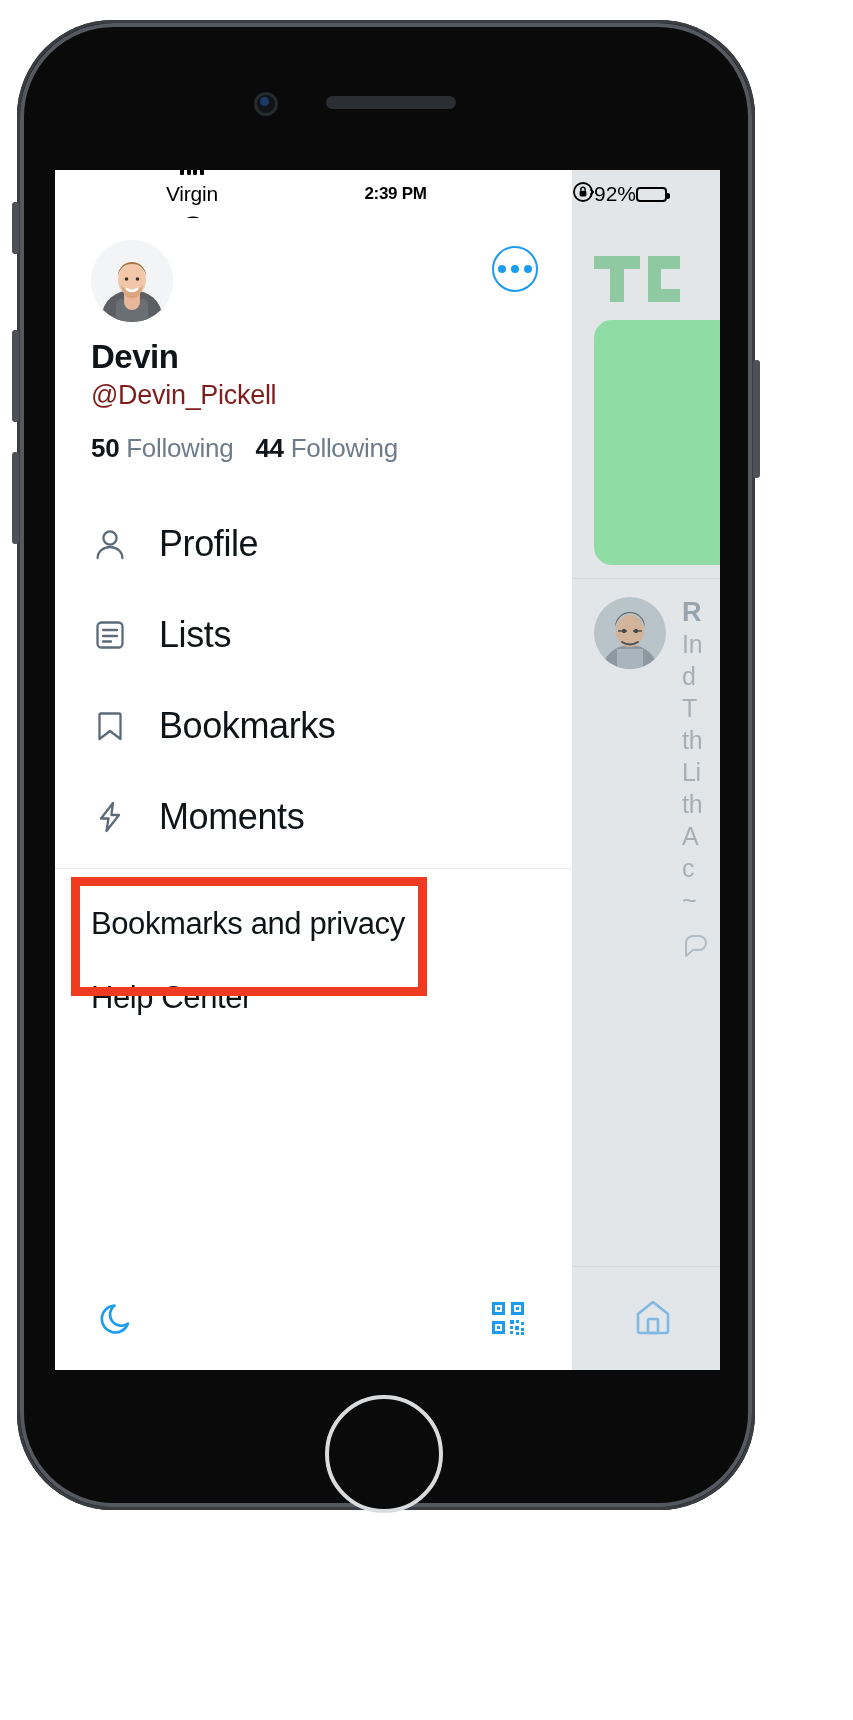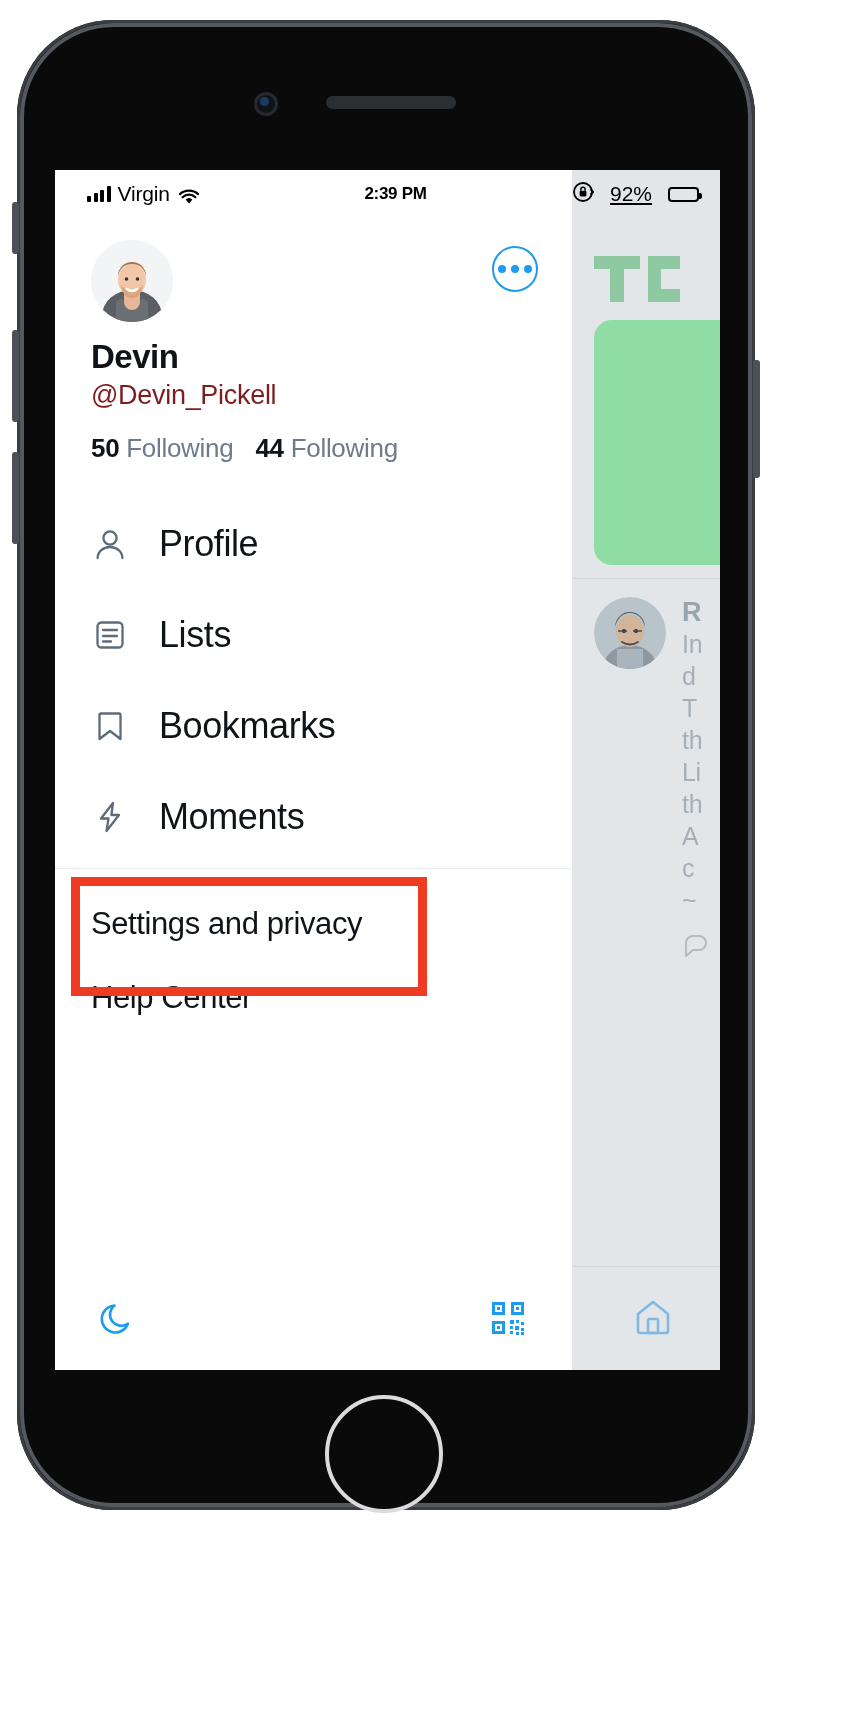--- a/index.html
+++ b/index.html
@@ -73,41 +73,40 @@
 
   
   #status-bar {
     position: relative;
     height: 48px;
     display: flex; align-items: center;
     font-size: 21px; font-weight: bold; color: #000;
   }
   #status-left {
     display: flex; align-items: center; gap: 7px;
-    padding-left: 32px; width: 250px;
+    padding-left: 24px; width: 250px; flex-direction: column;
   }
   #signal-bars { display: flex; align-items: flex-end; gap: 2.5px; height: 16px; }
   #signal-bars i { width: 4px; background: #000; border-radius: 1px; display: block; }
   #signal-bars i:nth-child(1){ height: 6px; }
   #signal-bars i:nth-child(2){ height: 9px; }
   #signal-bars i:nth-child(3){ height: 12px; }
   #signal-bars i:nth-child(4){ height: 16px; }
   #carrier-label { font-size: 21px; font-weight: 500; letter-spacing: -0.2px; }
   #wifi-icon { width: 20px; height: 16px; position: relative; margin-left: 2px; }
   #status-center {
     position: absolute; left: 16px; right: 0; text-align: center;
     font-size: 17px; font-weight: 600; letter-spacing: -0.3px;
   }
   #status-right {
     margin-left: auto; height: 100%;
-    display: flex; align-items: center; gap: 16px;
+    display: flex; align-items: center; gap: 0;
     padding-right: 4px;
     background: #e2e6e9;
     min-width: 148px;
-    text-decoration: underline;
   }
   #battery-pct { font-size: 21px; font-weight: 500; }
   #battery-icon {
     width: 31px; height: 15px;
     border: 2px solid #000; border-radius: 4px;
     position: relative; padding: 1.5px;
   }
   #battery-icon::after {
     content: ""; position: absolute; right: -5px; top: 4px;
     width: 3px; height: 6px; background: #000; border-radius: 0 2px 2px 0;
@@ -368,21 +367,21 @@
             </svg>
           </span>
           <span class="menu-label">Moments</span>
         </div>
       </div>
 
       <div id="drawer-divider"></div>
 
       <div id="menu-secondary">
         <div class="menu-row-plain">
-          <span class="menu-label">Settings and privacy</span>
+          <span class="menu-label">Bookmarks and privacy</span>
         </div>
         <div class="menu-row-plain">
           <span class="menu-label">Help Center</span>
         </div>
         <div id="settings-highlight"></div>
       </div>
 
       <div id="drawer-footer">
         <span class="footer-icon">
           <svg width="40" height="40" viewBox="0 0 40 40" fill="none" stroke="#1d9bf0" stroke-width="2.6">

